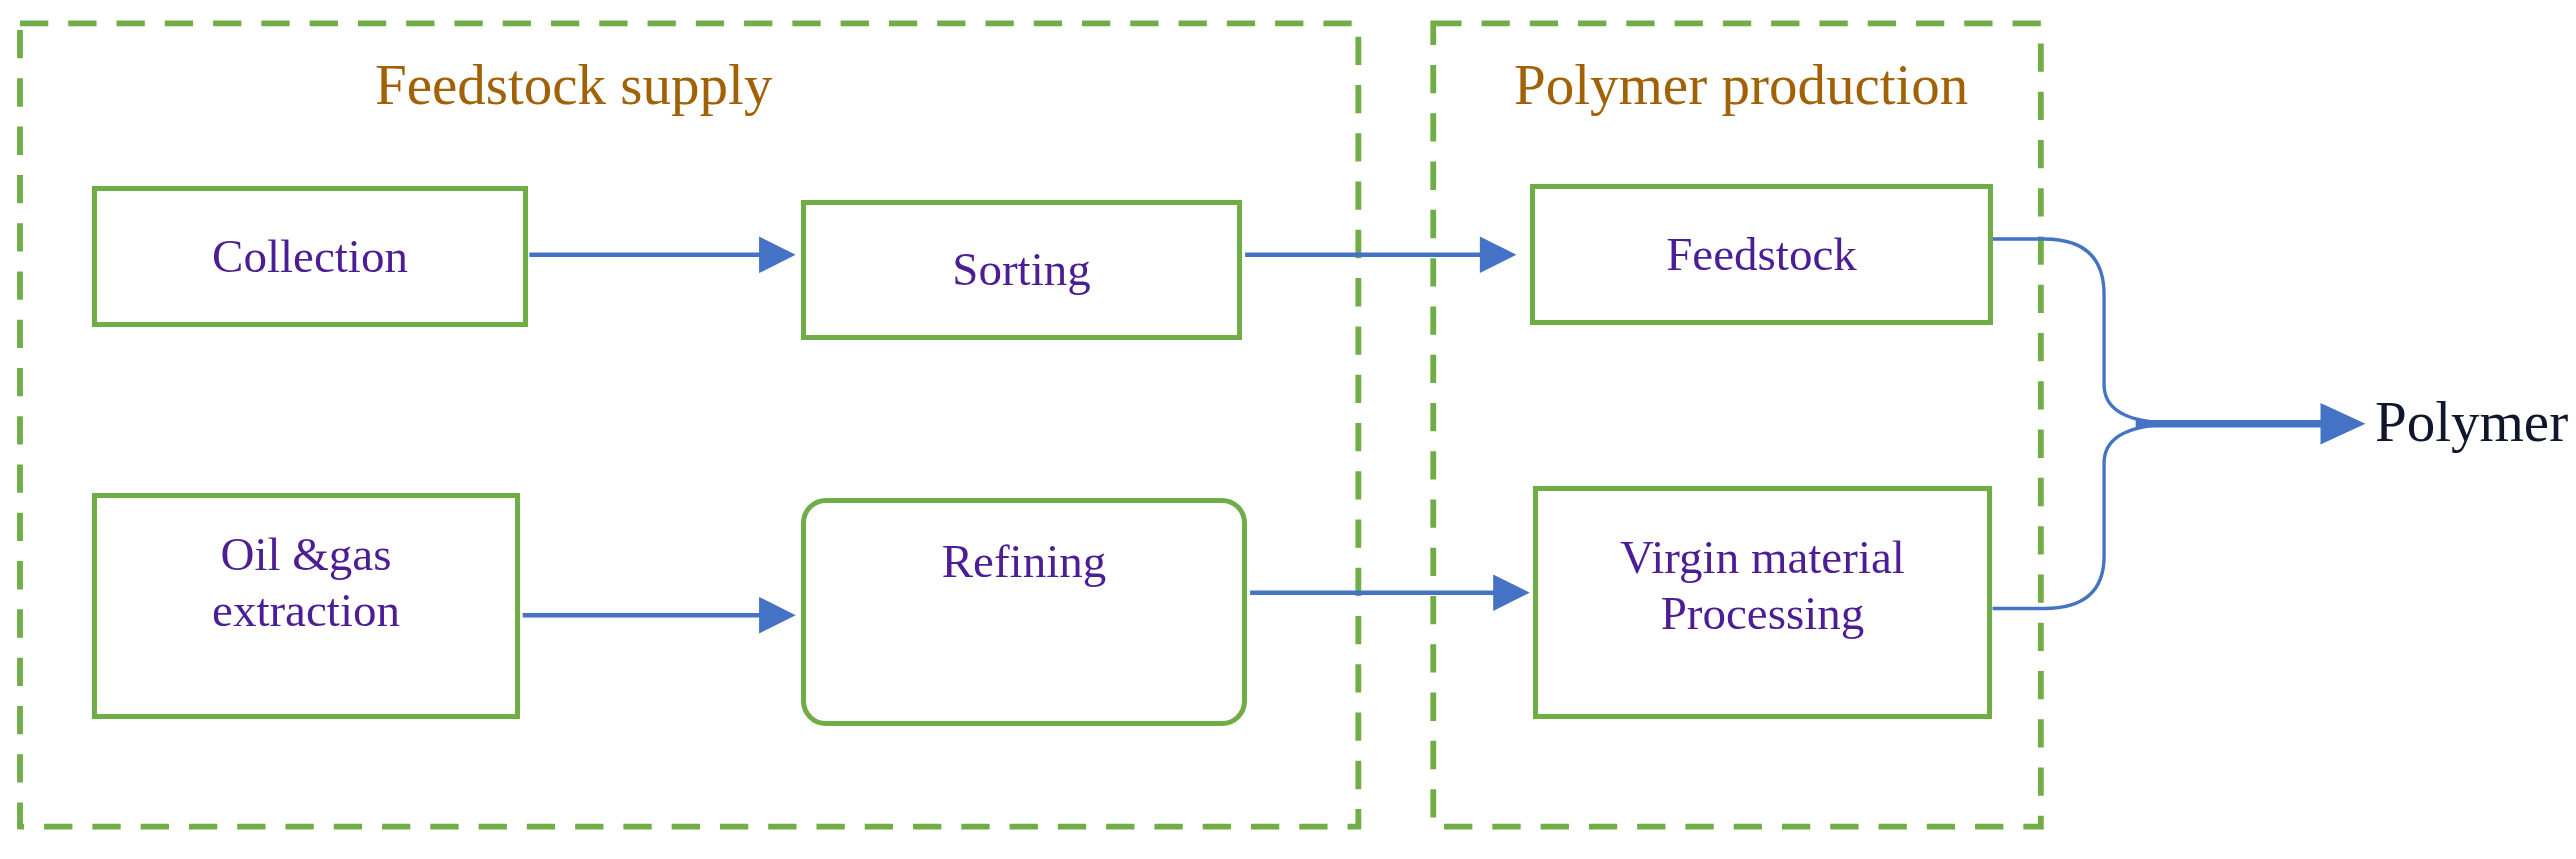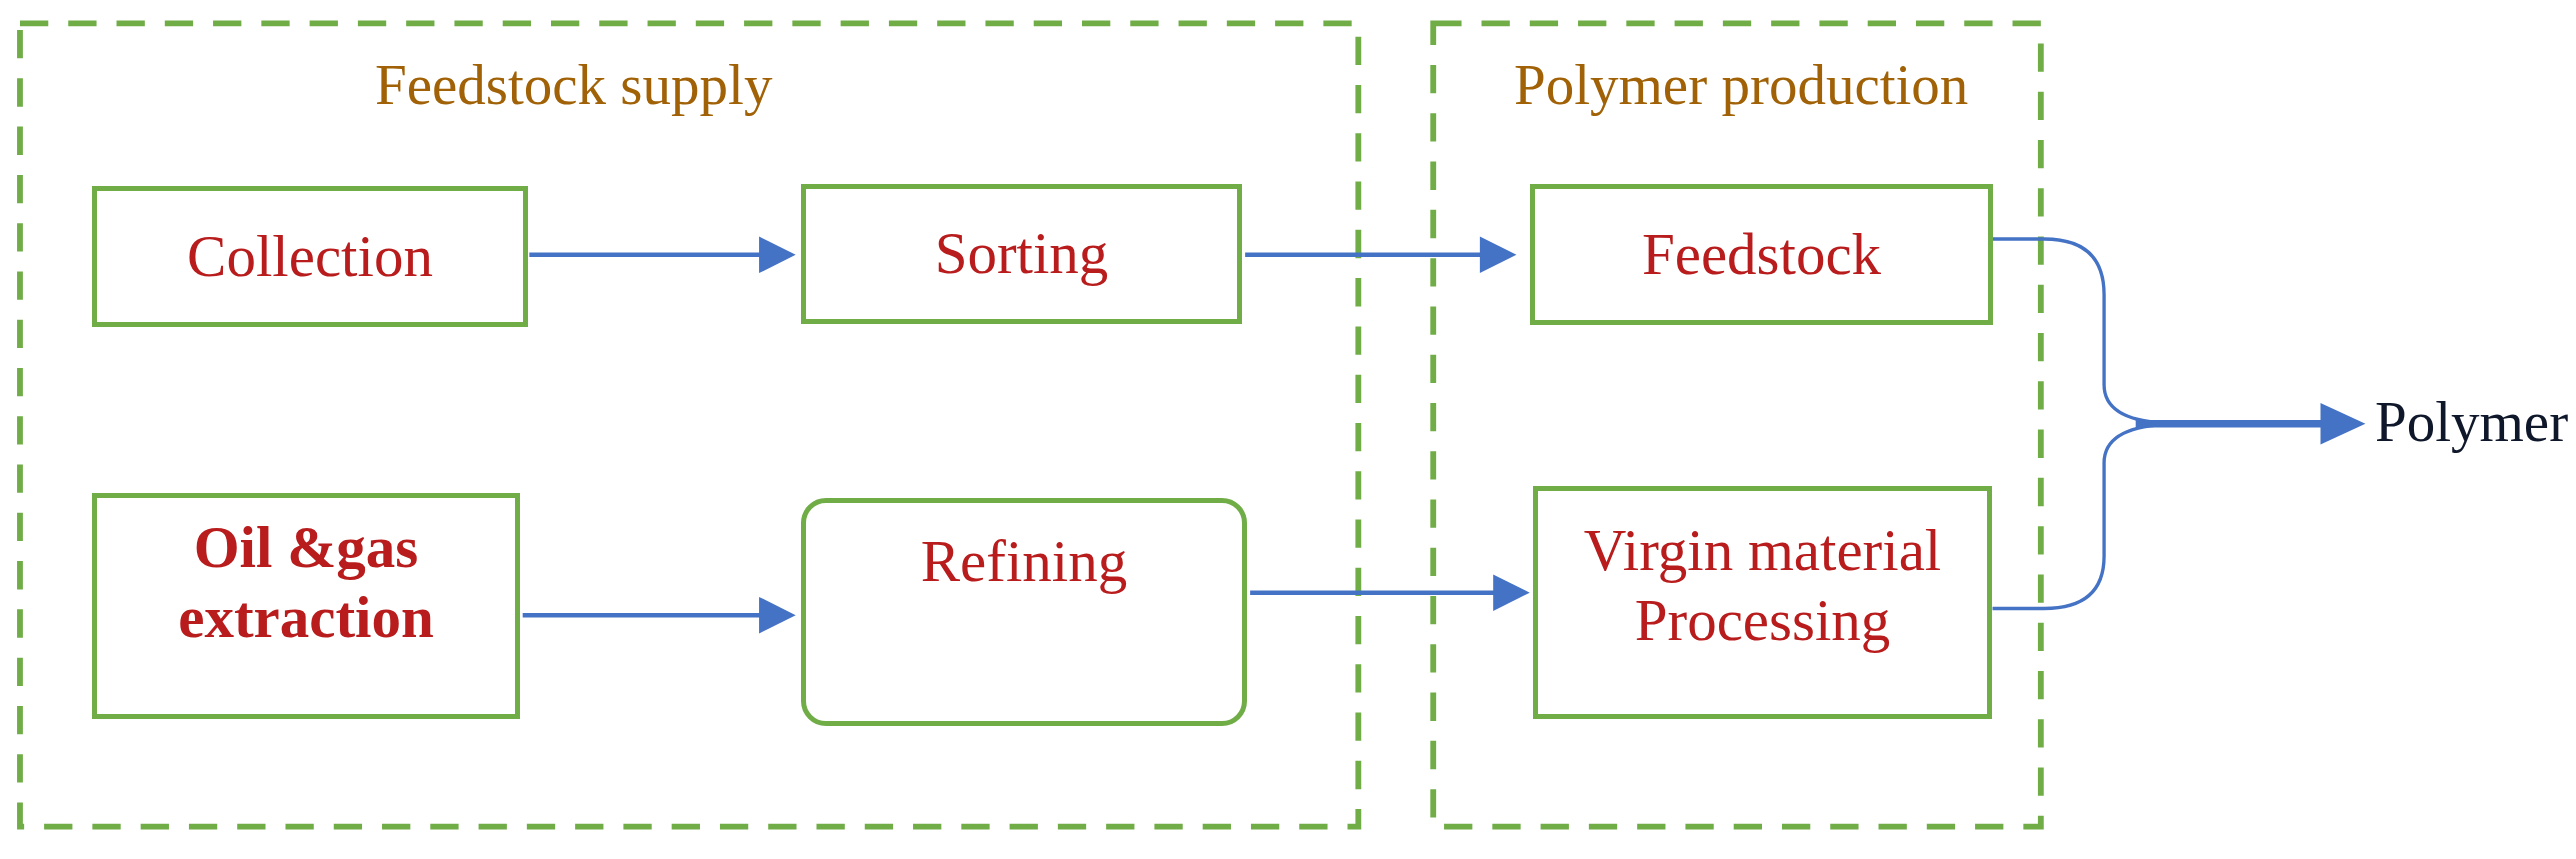--- a/index.html
+++ b/index.html
@@ -19,35 +19,35 @@
   }
   .box {
     position: absolute;
     box-sizing: border-box;
     border: 5.8px solid #70AD47;
     background: #ffffff;
     display: flex;
     align-items: center;
     justify-content: center;
     text-align: center;
-    font-size: 59px;
+    font-size: 47px;
     line-height: 1.18;
     white-space: pre-line;
-    color: #b91c1c;
+    color: #4c1d95;
   }
   .group-title {
     position: absolute;
     font-size: 57px;
     white-space: nowrap;
     color: #a16207;
   }
   #box-collection { left: 92px; top: 186px; width: 436px; height: 141px; }
-  #box-sorting    { left: 801px; top: 184px; width: 441px; height: 140px; }
+  #box-sorting    { left: 801px; top: 200px; width: 441px; height: 140px; }
   #box-recycling  { left: 1530px; top: 184px; width: 463px; height: 141px; }
-  #box-oil        { left: 92px; top: 493px; width: 428px; height: 226px; padding-bottom: 47px; font-weight: bold; }
+  #box-oil        { left: 92px; top: 493px; width: 428px; height: 226px; padding-bottom: 47px; }
   #box-refining   { left: 801px; top: 498px; width: 446px; height: 228px; padding-bottom: 100px; border-radius: 25px; }
   #box-virgin     { left: 1533px; top: 486px; width: 459px; height: 233px; padding-bottom: 34px; }
   #title-feedstock { left: 375px; top: 52px; }
   #title-polymer-production { left: 1483px; top: 52px; margin-left: 31px; }
   #polymer-label {
     position: absolute;
     left: 2375px;
     top: 424px;
     transform: translateY(-54%);
     font-size: 57px;

